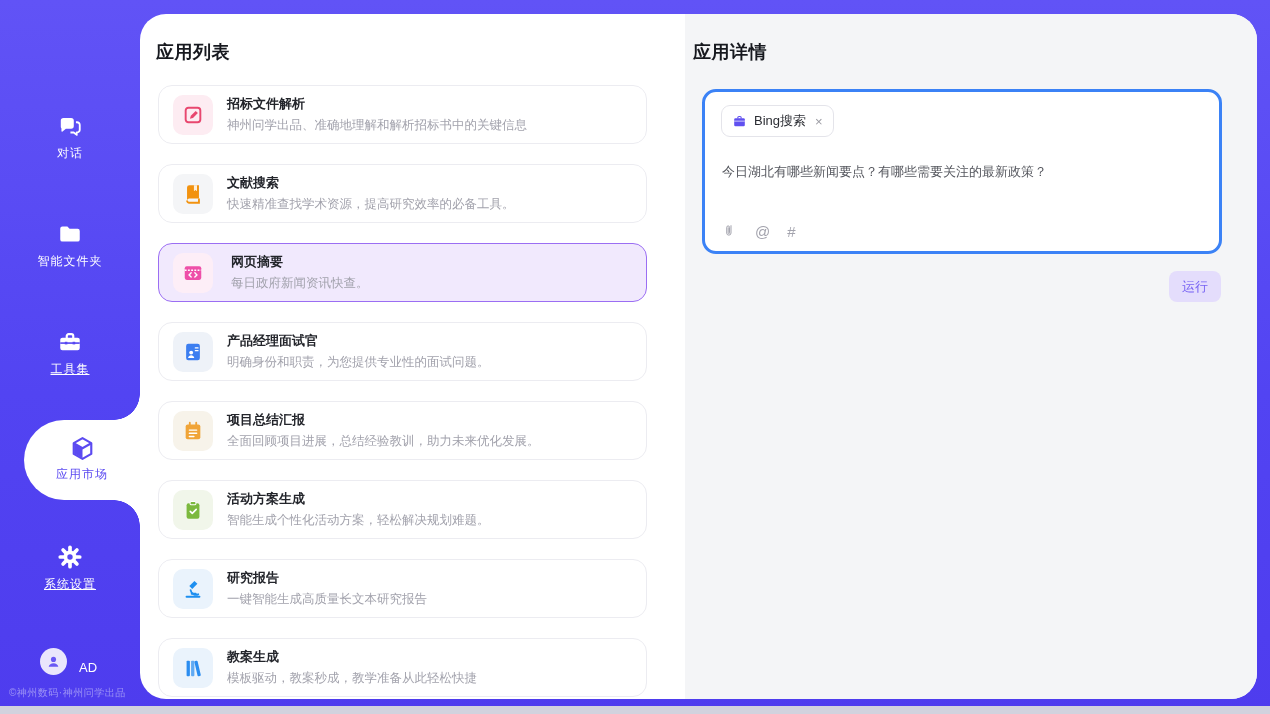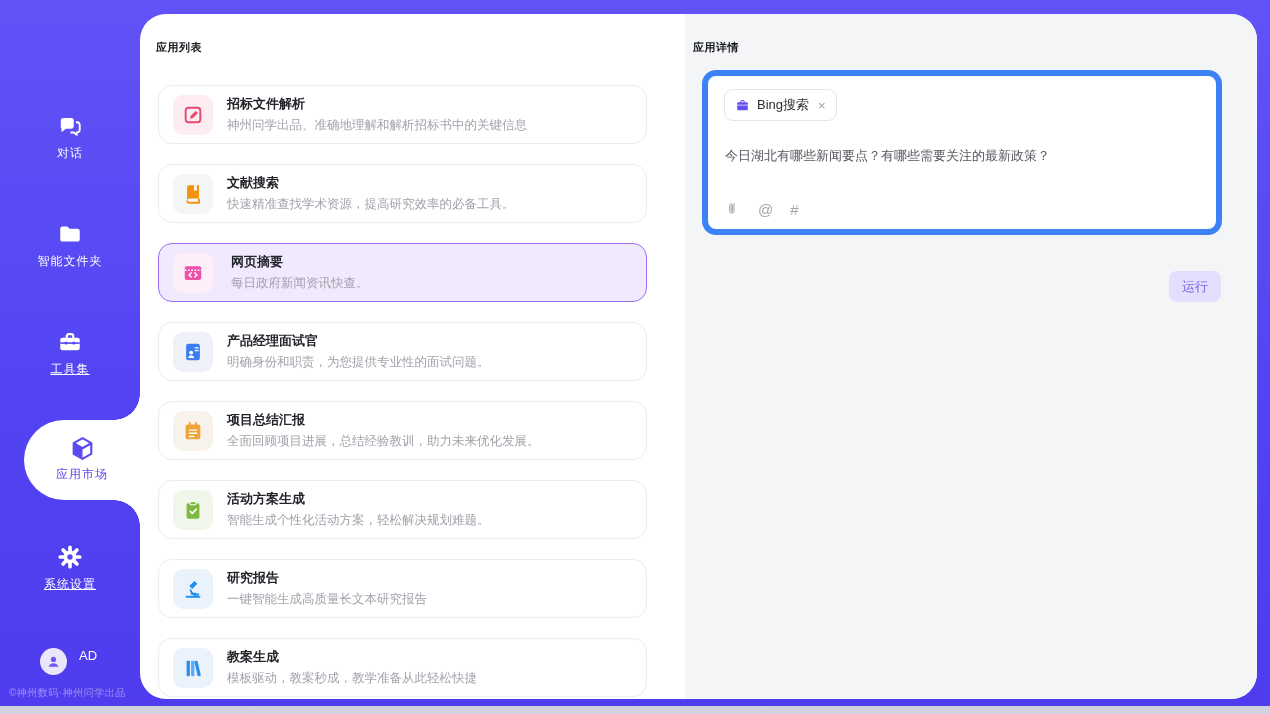--- a/index.html
+++ b/index.html
@@ -8,42 +8,42 @@
     background:linear-gradient(180deg,#6153f6 0%,#5244f2 55%,#4e3cee 100%);
     font-family:"Liberation Sans","DejaVu Sans",sans-serif;
     -webkit-font-smoothing:antialiased;
   }
   .bottom-strip{position:absolute;left:0;right:0;bottom:0;height:8px;background:#d2d2de;}
 
   
   .frame{position:absolute;left:140px;top:14px;width:1117px;height:685px;background:#fff;border-radius:26px;overflow:hidden;}
   .detail-panel{position:absolute;left:545px;top:0;right:0;bottom:0;background:#f4f5f7;}
 
-  .panel-title{position:absolute;font-size:11px;font-weight:bold;color:#17191f;letter-spacing:.5px;}
+  .panel-title{position:absolute;font-size:18px;font-weight:bold;color:#17191f;letter-spacing:.5px;}
 
   
   .list-title{left:16px;top:26px;}
   .items{position:absolute;left:18px;top:71px;width:489px;display:flex;flex-direction:column;gap:20px;}
   .list-item{height:59px;flex:none;border:1px solid #ececf1;border-radius:14px;background:#fff;display:flex;align-items:center;gap:14px;padding:0 14px;box-sizing:border-box;cursor:pointer;}
   .list-item.selected{background:#f1e9fd;border:1.5px solid #9b6ef3;gap:18px;}
   .tile{width:40px;height:40px;border-radius:10px;flex:none;display:flex;align-items:center;justify-content:center;}
   .tile svg{width:22px;height:22px;display:block;}
   .item-text{display:flex;flex-direction:column;gap:4px;min-width:0;}
   .item-title{font-size:13px;font-weight:bold;color:#23252b;}
   .item-desc{font-size:12.5px;color:#a2a2ac;white-space:nowrap;}
 
   
   .scrollbar{position:absolute;right:26px;top:69px;bottom:18px;width:10px;background:#f3f3f5;border-radius:2px;}
   .sb-arrow{position:absolute;left:0;width:10px;height:10px;display:flex;align-items:center;justify-content:center;font-size:7px;color:#8f8f98;}
   .sb-up{top:0;} .sb-down{bottom:0;}
   .sb-thumb{position:absolute;left:0;top:9px;width:10px;height:363px;background:#b4b4bb;border-radius:2px;}
 
   
   .detail-title{left:8px;top:26px;font-family:Liberation Mono, monospace;}
-  .card{position:absolute;left:17px;top:56px;width:520px;height:165px;background:#fff;border:6px solid #3b82f6;border-radius:14px;box-sizing:border-box;}
+  .card{position:absolute;left:17px;top:75px;width:520px;height:165px;background:#fff;border:3px solid #3b82f6;border-radius:14px;box-sizing:border-box;}
   .chip{position:absolute;left:16px;top:13px;height:32px;border:1px solid #e4e4ea;border-radius:9px;background:#fff;display:inline-flex;align-items:center;gap:7px;padding:0 10px;box-sizing:border-box;cursor:pointer;}
   .chip svg{width:15px;height:15px;}
   .chip-label{font-size:13px;color:#2b2d33;}
   .chip-close{font-size:13px;color:#9a9aa2;margin-left:2px;cursor:pointer;}
   .query{position:absolute;left:17px;top:70px;right:16px;font-size:13px;color:#55575e;line-height:1.5;}
   .tools{position:absolute;left:17px;bottom:12px;display:flex;align-items:center;gap:17px;color:#a3a3ad;}
   .tools svg{width:16px;height:16px;display:block;}
   .tool-glyph{font-size:15px;line-height:1;cursor:pointer;}
   .run-btn{position:absolute;left:484px;top:257px;width:52px;height:31px;background:#e4ddfc;color:#7763f3;font-size:13px;border-radius:8px;display:flex;align-items:center;justify-content:center;cursor:pointer;}
 
@@ -58,21 +58,21 @@
   .nav-label{display:block;font-size:12px;margin-top:6px;letter-spacing:1px;}
   .nav-label.u{text-decoration:underline;}
   .nav-chat{top:113px;} .nav-folder{top:221px;} .nav-tools{top:329px;} .nav-settings{top:544px;}
 
   .bubble{position:absolute;left:24px;top:420px;width:116px;height:80px;background:#fff;border-radius:40px 0 0 40px;text-align:center;cursor:pointer;}
   .bubble::before{content:'';position:absolute;right:0;top:-26px;width:26px;height:26px;background:radial-gradient(circle 26px at 0 0,transparent 25.5px,#fff 26px);}
   .bubble::after{content:'';position:absolute;right:0;bottom:-26px;width:26px;height:26px;background:radial-gradient(circle 26px at 0 100%,transparent 25.5px,#fff 26px);}
   .bubble svg{width:27px;height:27px;display:block;margin:15px auto 0;}
   .bubble .nav-label{color:#5b4af1;margin-top:4px;}
 
-  .user{position:absolute;left:40px;top:648px;display:flex;align-items:flex-start;gap:12px;cursor:pointer;}
+  .user{position:absolute;left:40px;top:648px;display:flex;align-items:flex-end;gap:12px;cursor:pointer;}
   .avatar{width:27px;height:27px;border-radius:50%;background:#eae6fc;display:flex;align-items:center;justify-content:center;}
   .avatar svg{width:17px;height:17px;}
   .user-name{font-size:13px;color:#fff;}
   .copyright{position:absolute;left:9px;top:686px;width:132px;font-size:10px;color:rgba(255,255,255,.42);letter-spacing:.5px;}
 </style>
 </head>
 <body>
 
 <div class="sidebar">
 

